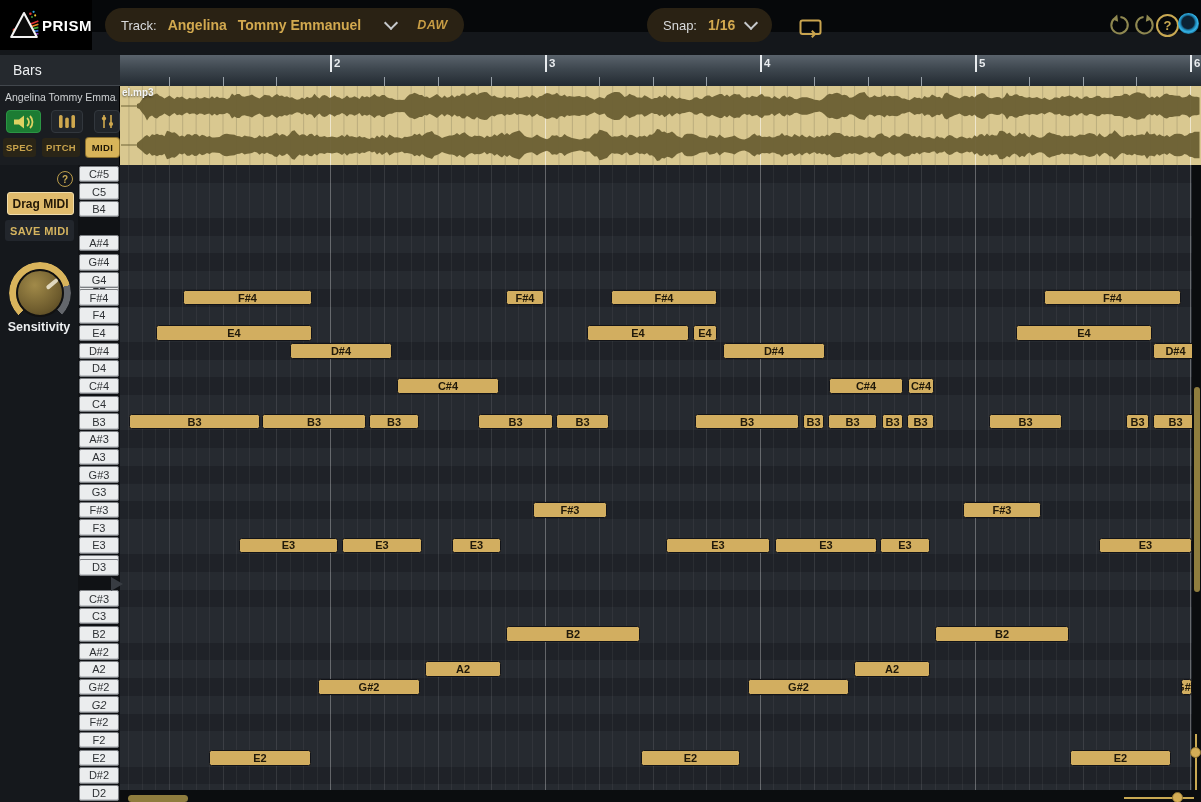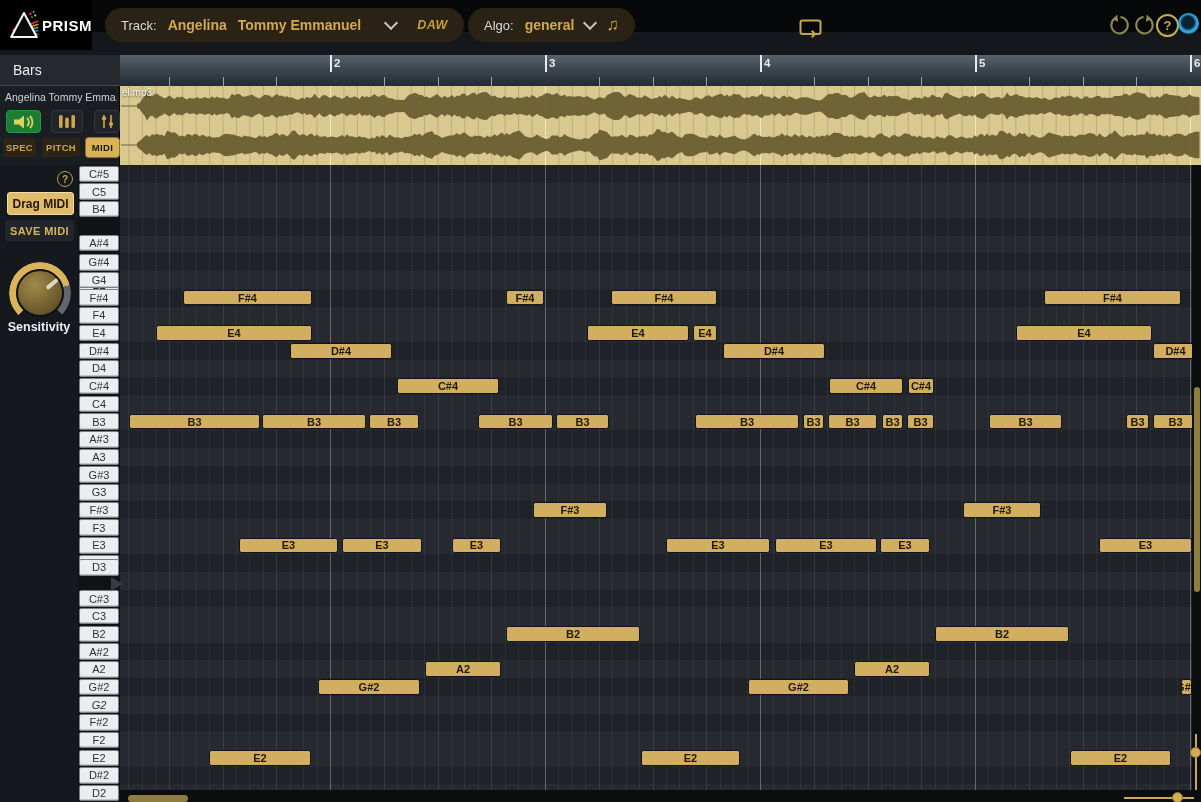--- a/index.html
+++ b/index.html
@@ -33,21 +33,21 @@
   .tab{position:absolute;top:83px;height:19px;border-radius:3px;font-size:9.5px;font-weight:bold;display:flex;align-items:center;justify-content:center;letter-spacing:.3px;}
   .tab.dim{background:#2a2517;color:#c9a44d;}
   .tab.lit{background:#d8b459;color:#201806;box-shadow:0 0 0 1px #8a6f2e;}
   #tab-spec{left:3px;width:33px;} #tab-pitch{left:42px;width:38px;} #tab-midi{left:86px;width:33px;}
   
   #ruler{position:absolute;left:120px;top:55px;width:1081px;height:31px;background:linear-gradient(#5a636c,#3e474f 45%,#232a31 100%);overflow:hidden;}
   .bartick{position:absolute;top:0;width:2px;height:17px;background:#e8ebee;}
   .barnum{position:absolute;top:2px;color:#e8ebee;font-size:11.5px;font-weight:bold;}
   .beattick{position:absolute;top:22px;width:1px;height:9px;background:#99a1a8;}
   #waveform{position:absolute;left:120px;top:86px;width:1081px;height:79px;background:#d9c890;overflow:hidden;}
-  #wave-label{position:absolute;left:2px;top:1px;color:#f4f6f8;font-size:10px;font-weight:normal;text-shadow:0 1px 2px rgba(0,0,0,.6);}
+  #wave-label{position:absolute;left:2px;top:1px;color:#f4f6f8;font-size:10px;font-weight:bold;text-shadow:0 1px 2px rgba(0,0,0,.6);}
   
   #sidebar{position:absolute;left:0;top:165px;width:78px;height:637px;background:#15181c;}
   #sb-help{position:absolute;left:57px;top:6px;width:14px;height:14px;border:1.5px solid #b99b4a;border-radius:50%;
            color:#c9a953;font-size:10px;font-weight:bold;display:flex;align-items:center;justify-content:center;}
   #drag-midi{position:absolute;left:7px;top:27px;width:67px;height:23px;background:#e0bb6c;border:1px solid #f0dcab;border-radius:3px;
              color:#231807;font-size:12px;font-weight:bold;display:flex;align-items:center;justify-content:center;box-sizing:border-box;}
   #save-midi{position:absolute;left:5px;top:55px;width:69px;height:21px;background:#22262c;border-radius:3px;
              color:#d5b45f;font-size:11px;font-weight:bold;display:flex;align-items:center;justify-content:center;letter-spacing:.4px;}
   #knob-ring{position:absolute;left:9px;top:97px;width:62px;height:62px;border-radius:50%;
       background:conic-gradient(from 225deg,#d9b45c 0 210deg,#63666b 210deg 270deg,transparent 270deg 360deg);
@@ -103,27 +103,26 @@
     </div>
 
     <div class="pill" style="left:105px;">
       <span class="lbl">Track:</span>
       <span class="val">Angelina</span>
       <span class="val">Tommy Emmanuel</span>
       <span class="chev" style="margin-left:14px;"></span>
       <span class="daw">DAW</span>
     </div>
 
-    <div class="pill" style="left:468px;">
-      <span class="lbl">Algo:</span>
-      <span class="val">general</span>
+
+    <div class="pill" style="left:647px;">
+      <span class="lbl">Snap:</span>
+      <span class="val">1/16</span>
       <span class="chev"></span>
-      <span class="notechar">♫</span>
-    </div>
-
+    </div>
 
     <div class="topicon" style="left:799px;top:16px;">
       <svg width="24" height="19" viewBox="0 0 24 19">
         <rect x="1.5" y="1.5" width="20" height="13.5" rx="2" fill="none" stroke="#c9a44f" stroke-width="2"></rect>
         <path d="M8 15 h8 m0 0 l-3.2 -3.2 m3.2 3.2 l-3.2 3.2" stroke="#c9a44f" stroke-width="2" fill="none"></path>
       </svg>
     </div>
 
     <div class="topicon" style="left:1107px;">
       <svg width="23" height="22" viewBox="0 0 24 24">

